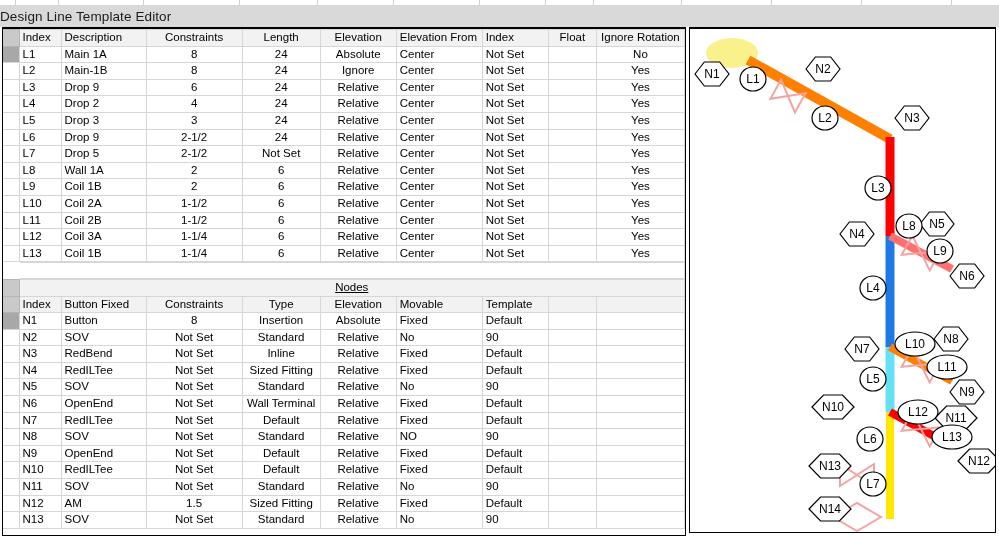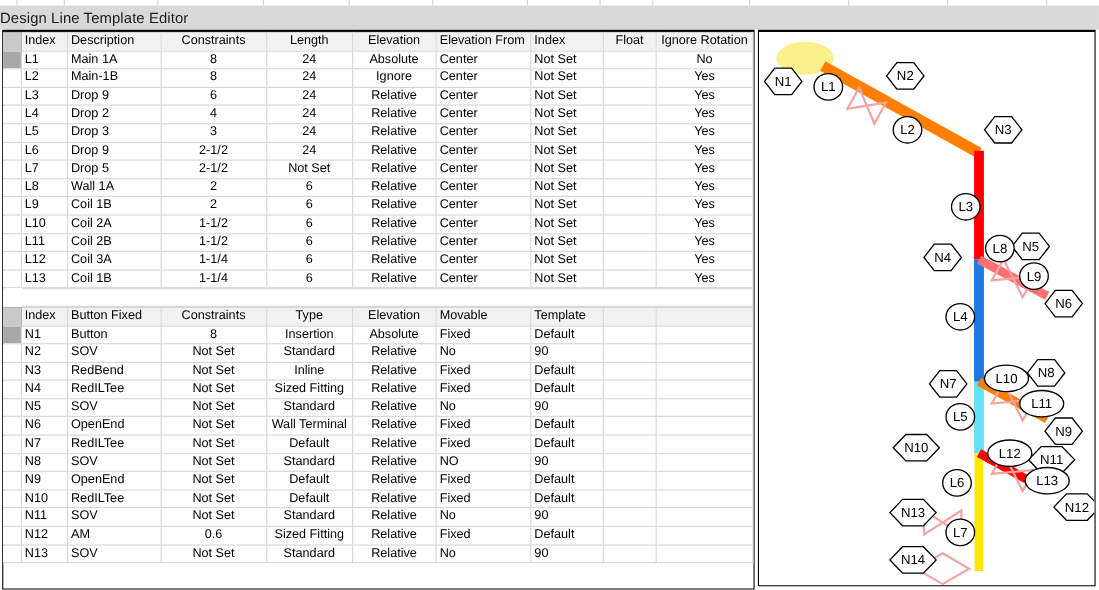--- a/index.html
+++ b/index.html
@@ -352,20 +352,26 @@
             <col class="n-btn">
             <col class="n-con">
             <col class="n-typ">
           <col class="n-elev">
             <col class="n-mov">
             <col class="n-rot">
             <col class="n-x1">
             <col class="n-x2">
         </colgroup>
         <tbody>
+          <tr class="banner">
+            <td class="gut hdr"></td>
+            <td colspan="9">
+              <span class="bantext">Nodes</span>
+            </td>
+          </tr>
           <tr class="hdrrow">
             <td class="gut hdr"></td>
             <td class="c-left">Index</td>
             <td class="c-left">Button Fixed</td>
             <td class="c-center">Constraints</td>
             <td class="c-center">Type</td>
             <td class="c-center">Elevation</td>
             <td class="c-left">Movable</td>
             <td class="c-left">Template</td>
             <td></td>
@@ -502,21 +508,21 @@
               <td class="c-center">Relative</td>
               <td class="c-left">No</td>
               <td class="c-left">90</td>
               <td></td>
               <td></td>
             </tr>
             <tr>
               <td class="gut"></td>
               <td class="c-left">N12</td>
               <td class="c-left">AM</td>
-              <td class="c-center">0.6</td>
+              <td class="c-center">1.5</td>
               <td class="c-center">Sized Fitting</td>
               <td class="c-center">Relative</td>
               <td class="c-left">Fixed</td>
               <td class="c-left">Default</td>
               <td></td>
               <td></td>
             </tr>
             <tr>
               <td class="gut"></td>
               <td class="c-left">N13</td>

